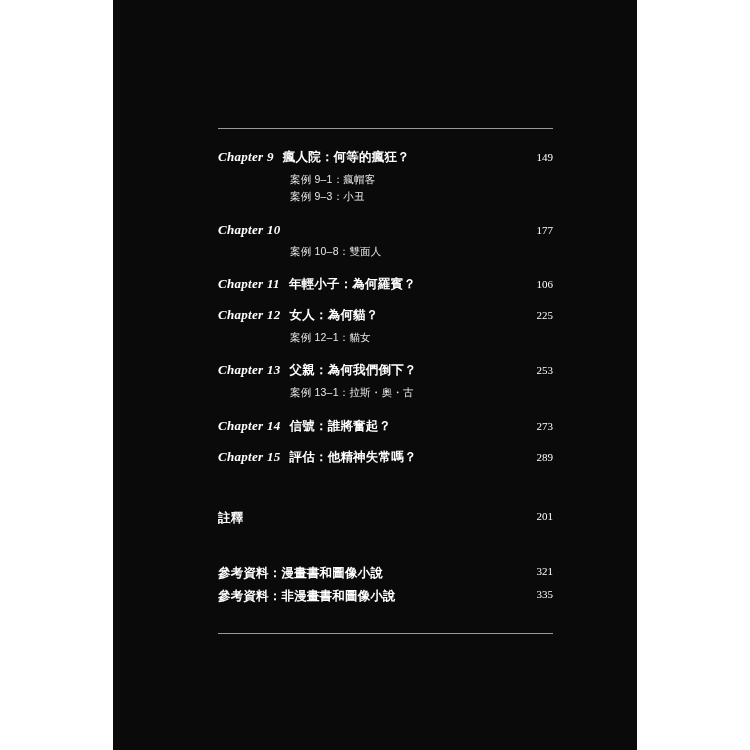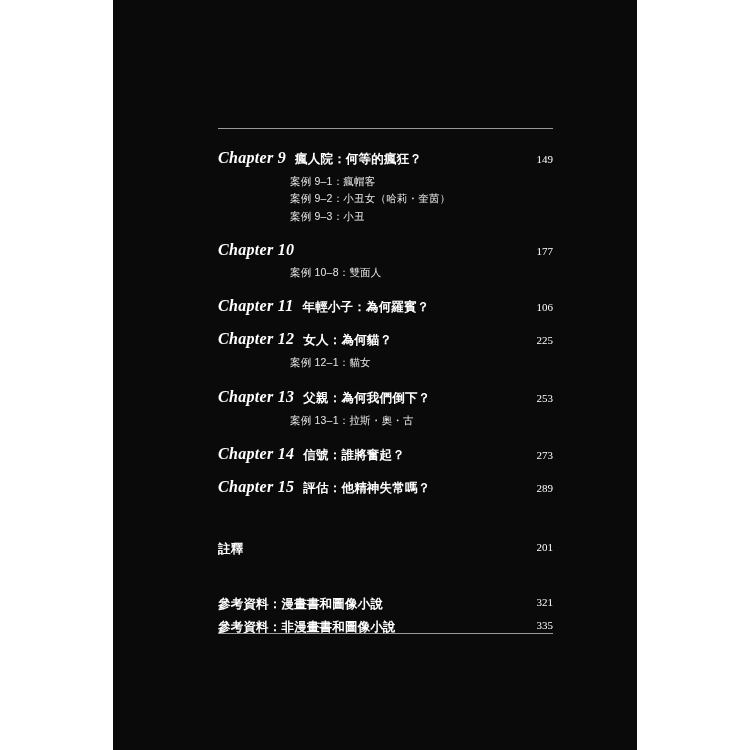--- a/index.html
+++ b/index.html
@@ -54,21 +54,21 @@
   }
   .row-left {
     display: flex;
     align-items: baseline;
     white-space: nowrap;
   }
   .chap-num {
     font-family: "Liberation Serif", serif;
     font-style: italic;
     font-weight: bold;
-    font-size: 16px;
+    font-size: 13px;
     letter-spacing: 0.3px;
     margin-right: 9px;
     text-align: right;
   }
   .chap-title {
     font-size: 12.5px;
     font-weight: bold;
     letter-spacing: 0.2px;
   }
   .page-num {
@@ -116,21 +116,20 @@
       <div class="entry">
         <div class="row">
           <div class="row-left">
             <span class="chap-num">Chapter 9</span>
             <span class="chap-title">瘋人院：何等的瘋狂？</span>
           </div>
           <span class="page-num">149</span>
         </div>
         <div class="cases">
           <div class="case">案例 9–1：瘋帽客</div>
-          <div class="case">案例 9–2：小丑女（哈莉・奎茵）</div>
           <div class="case">案例 9–3：小丑</div>
         </div>
       </div>
 
       <div class="spacer-md"></div>
 
       <div class="entry">
         <div class="row">
           <div class="row-left">
             <span class="chap-num">Chapter 10</span>

